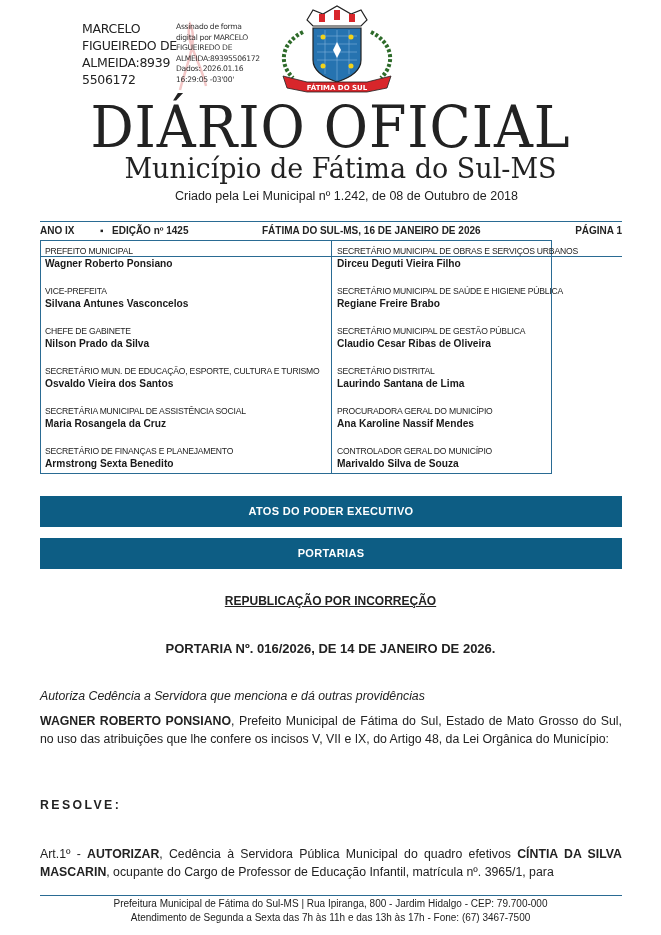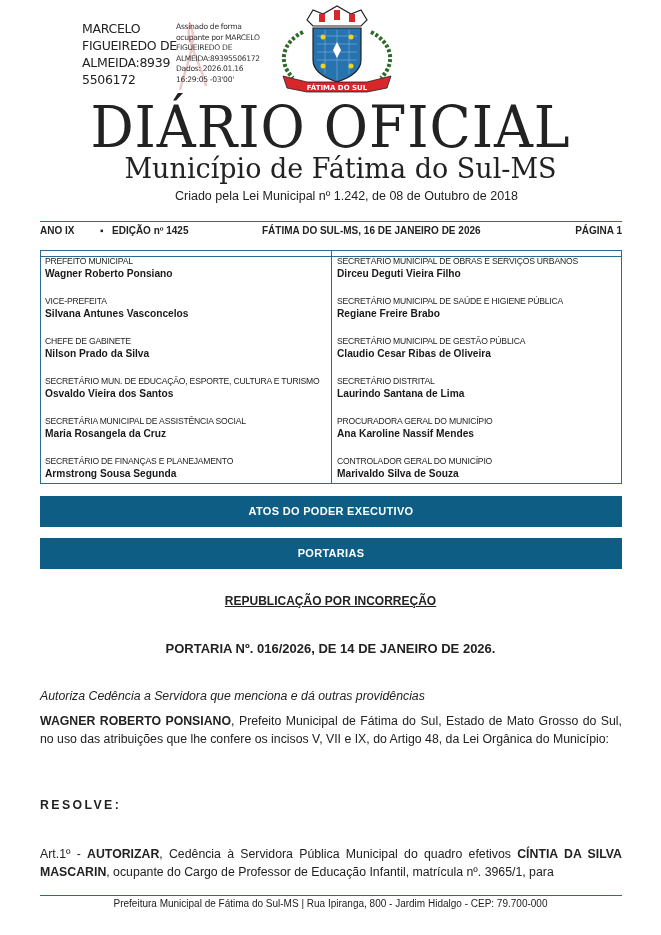--- a/index.html
+++ b/index.html
@@ -18,21 +18,21 @@
     .masthead-law { position: absolute; left: 0; width: 661px; top: 189px; text-align: center; font-size: 12.5px; color: #222; padding-left: 32px; }
 
     .edition-bar { position: absolute; left: 40px; width: 582px; top: 221px; height: 36px; border-top: 1.5px solid #2a6b93; border-bottom: 1.5px solid #2a6b93; font-size: 10px; font-weight: bold; color: #222; }
     .edition-bar span { position: absolute; top: 3px; }
     .eb-year { left: 0; }
     .eb-dot { left: 60px; }
     .eb-edition { left: 72px; text-align: center; }
     .eb-place { left: 200px; margin-left: 22px; }
     .eb-page { right: 0; }
 
-    .officials { position: absolute; left: 40px; width: 582px; top: 250px; height: 234px; border: 1.5px solid #2a6b93; padding-left: 18px; }
+    .officials { position: absolute; left: 40px; width: 512px; top: 240px; height: 234px; border: 1.5px solid #2a6b93; padding-left: 18px; }
     .officials .divider { position: absolute; left: 290px; top: 0; bottom: 0; border-left: 1.5px solid #2a6b93; }
     .col { position: absolute; top: 5px; width: 285px; }
     .col-left { left: 4px; }
     .col-right { left: 296px; }
     .official { height: 40px; }
     .official .role { font-size: 8.6px; line-height: 11px; color: #222; letter-spacing: -0.2px; text-transform: uppercase; }
     .official .name { font-size: 10.2px; line-height: 13px; font-weight: bold; color: #1a1a1a; }
 
     .section-bar { position: absolute; left: 40px; width: 582px; height: 31px; background: #0d5d84; color: #ffffff; font-weight: bold; font-size: 11px; text-align: center; line-height: 31px; letter-spacing: 0.3px; }
     .sb-1 { top: 496px; }
@@ -59,21 +59,21 @@
     <path d="M10 70 C 18 40, 28 20, 20 4 C 14 20, 30 40, 36 66" fill="none" stroke="#f3c7c7" stroke-width="2.5"></path>
   </svg>
   <div class="sig-name">
     <div>MARCELO</div>
     <div>FIGUEIREDO DE</div>
     <div>ALMEIDA:8939</div>
     <div>5506172</div>
   </div>
   <div class="sig-detail">
     <div>Assinado de forma</div>
-    <div>ocupante por MARCELO</div>
+    <div>digital por MARCELO</div>
     <div>FIGUEIREDO DE</div>
     <div>ALMEIDA:89395506172</div>
     <div>Dados: 2026.01.16</div>
     <div>16:29:05 -03'00'</div>
   </div>
 </div>
 
 <svg class="crest" viewBox="0 0 148 92">
 
   <path d="M44 18 L50 8 L60 12 L74 4 L88 12 L98 8 L104 18 L98 24 L50 24 Z" fill="#ffffff" stroke="#222" stroke-width="1.2"></path>
@@ -126,21 +126,21 @@
     <div class="official">
       <div class="role">SECRETÁRIO MUN. DE EDUCAÇÃO, ESPORTE, CULTURA E TURISMO</div>
       <div class="name">Osvaldo Vieira dos Santos</div>
     </div>
     <div class="official">
       <div class="role">SECRETÁRIA MUNICIPAL DE ASSISTÊNCIA SOCIAL</div>
       <div class="name">Maria Rosangela da Cruz</div>
     </div>
     <div class="official">
       <div class="role">SECRETÁRIO DE FINANÇAS E PLANEJAMENTO</div>
-      <div class="name">Armstrong Sousa Segunda</div>
+      <div class="name">Armstrong Sexta Benedito</div>
     </div>
   </div>
   <div class="col col-right">
     <div class="official">
       <div class="role">SECRETÁRIO MUNICIPAL DE OBRAS E SERVIÇOS URBANOS</div>
       <div class="name">Dirceu Deguti Vieira Filho</div>
     </div>
     <div class="official">
       <div class="role">SECRETÁRIO MUNICIPAL DE SAÚDE E HIGIENE PÚBLICA</div>
       <div class="name">Regiane Freire Brabo</div>
@@ -174,13 +174,14 @@
 
 <div class="body-text preamble"><span class="b">WAGNER ROBERTO PONSIANO</span><span>, Prefeito Municipal de Fátima do Sul, Estado de Mato Grosso do Sul, no uso das atribuições que lhe confere os incisos V, VII e IX, do Artigo 48, da Lei Orgânica do Município:</span></div>
 
 <div class="body-text resolve">RESOLVE:</div>
 
 <div class="body-text article"><span>Art.1º - </span><span class="b">AUTORIZAR</span><span>, Cedência à Servidora Pública Municipal do quadro efetivos </span><span class="b">CÍNTIA DA SILVA MASCARIN</span><span>, ocupante do Cargo de Professor de Educação Infantil, matrícula nº. 3965/1, para</span></div>
 
 <div class="footer-line"></div>
 <div class="footer">
   <div>Prefeitura Municipal de Fátima do Sul-MS | Rua Ipiranga, 800 - Jardim Hidalgo - CEP: 79.700-000</div>
+  <div>Atendimento de Segunda a Sexta das 7h às 11h e das 13h às 17h - Fone: (67) 3467-7500</div>
 </div>
 
 </body></html>

